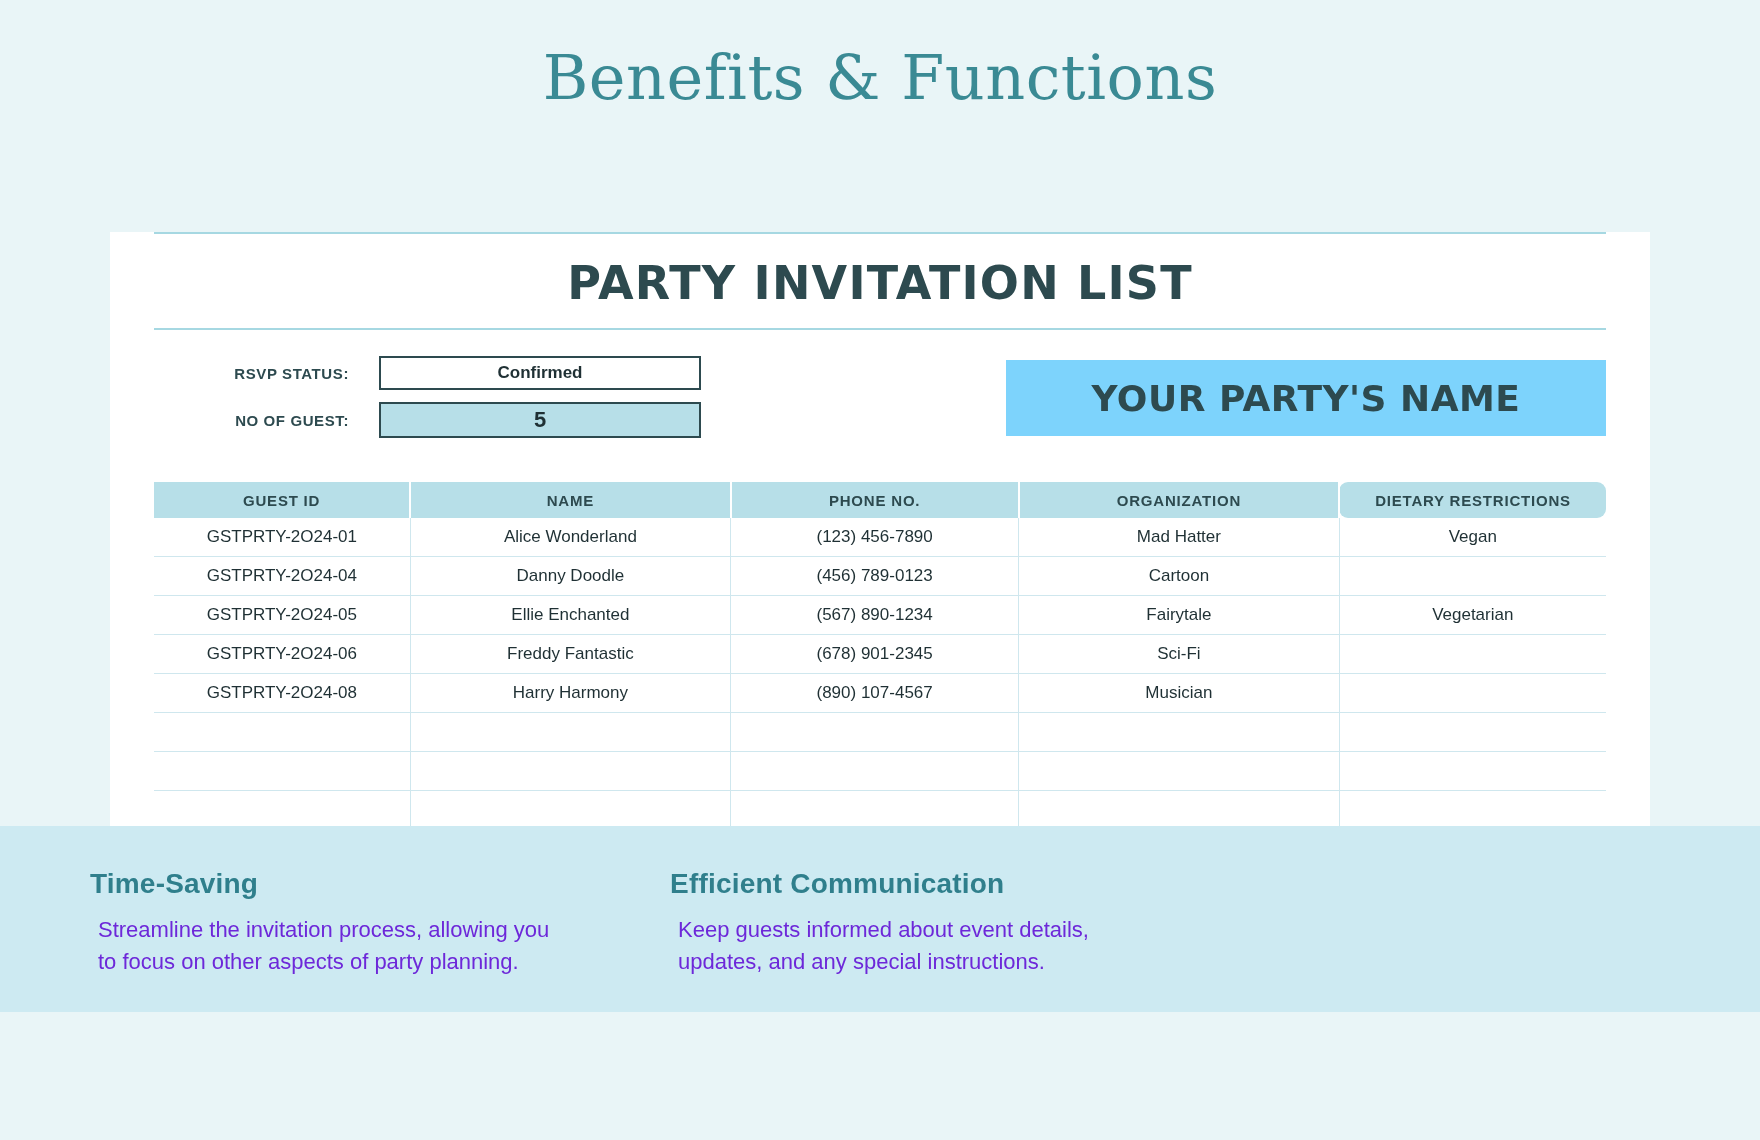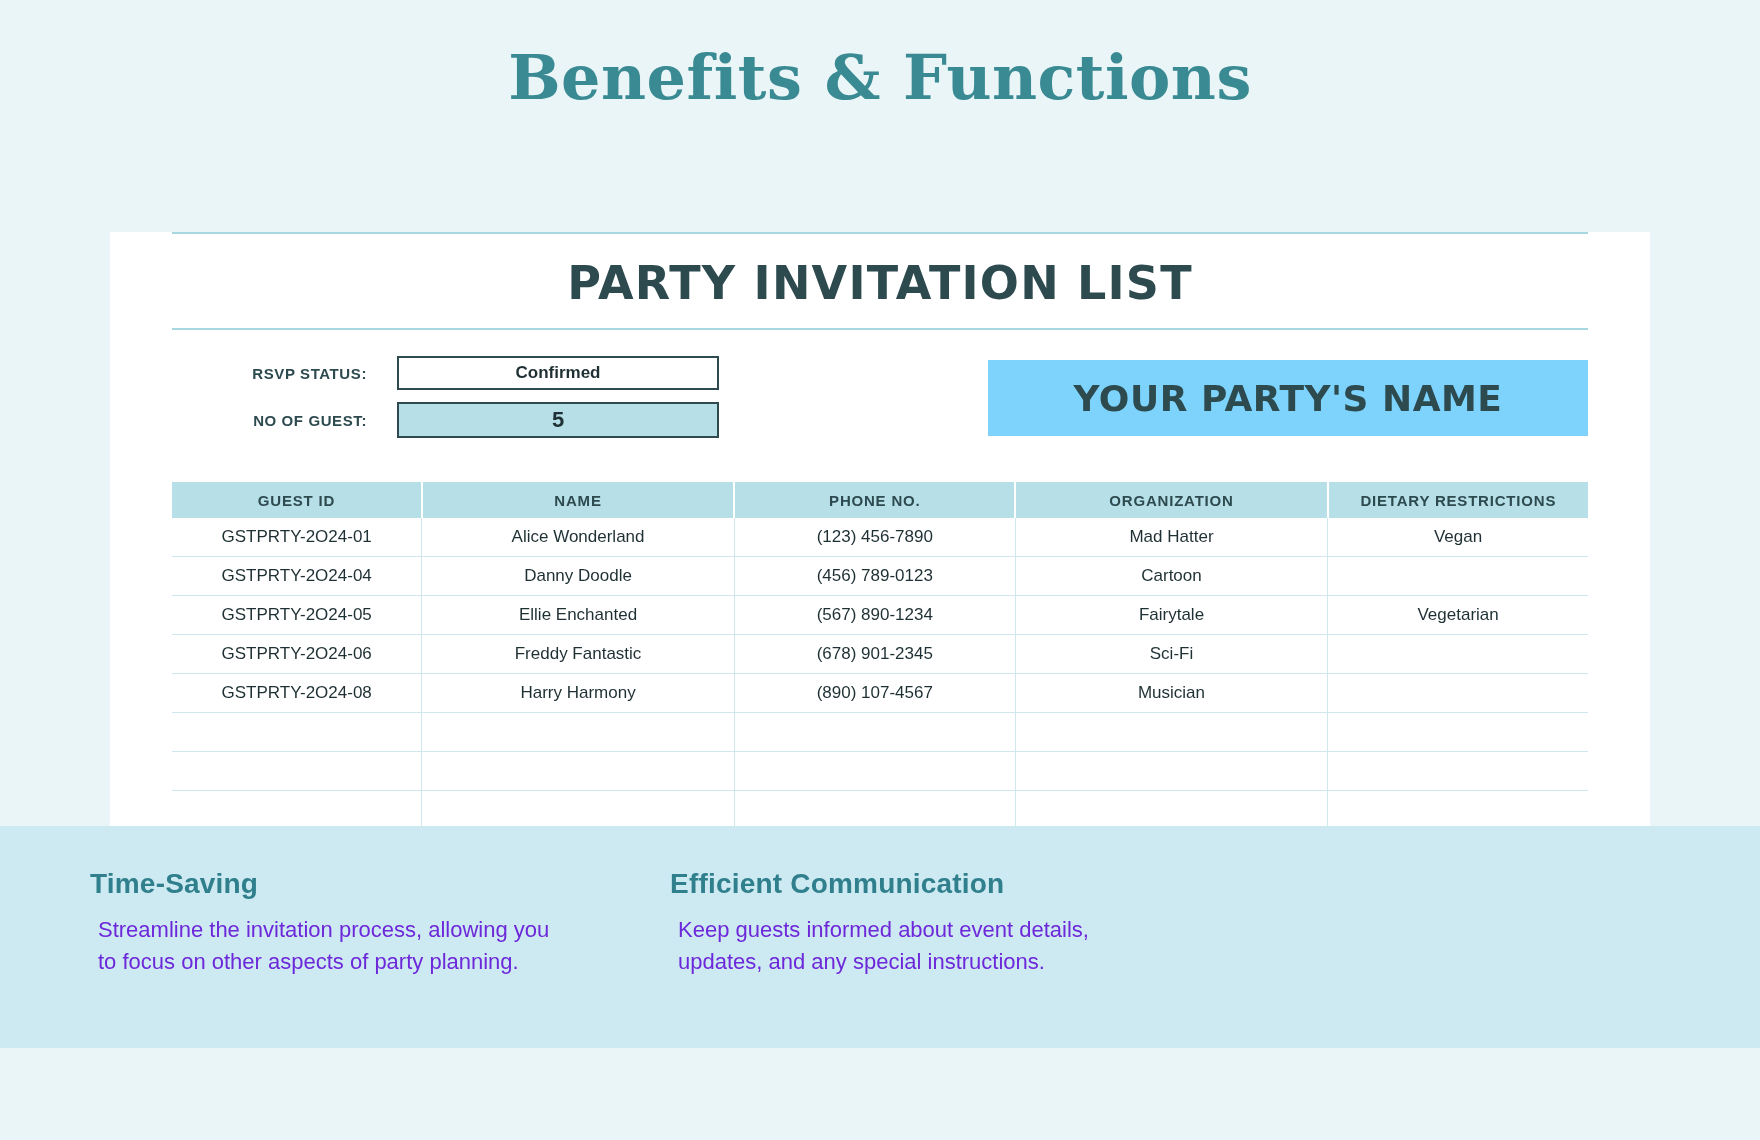--- a/index.html
+++ b/index.html
@@ -17,33 +17,33 @@
 
   
   .page-heading {
     text-align: center;
     font-family: "DejaVu Serif", "Liberation Serif", serif;
     font-size: 62px;
     color: #3a8a94;
     letter-spacing: 0.5px;
     padding-top: 44px;
     line-height: 1.1;
-    font-weight: 700;
+    font-weight: 400;
   }
 
   
   .sheet {
     position: absolute;
     left: 110px;
     top: 232px;
     width: 1540px;
     height: 595px;
     background: #ffffff;
     box-sizing: border-box;
-    padding: 0 62px;
+    padding: 0 44px;
     overflow: hidden;
   }
 
   .title-rule {
     border-top: 2px solid #a6d8e2;
     margin: 0;
   }
   .sheet-title {
     text-align: center;
     font-family: "DejaVu Sans", sans-serif;
@@ -123,21 +123,21 @@
   table.guest-table th {
     background: #b7dfe8;
     color: #2d4a4f;
     font-size: 15px;
     font-weight: bold;
     letter-spacing: 0.8px;
     height: 34px;
     border-right: 2px solid #ffffff;
     text-align: center;
   }
-  table.guest-table th:last-child { border-right: none; }
+  table.guest-table th:last-child { border-right: none; border-radius: 9px; }
   table.guest-table td {
     height: 36px;
     text-align: center;
     font-size: 17px;
     color: #1f3034;
     border-bottom: 1px solid #cfe7ee;
     border-right: 1px solid #cfe7ee;
   }
   table.guest-table td:last-child { border-right: none; }
   table.guest-table td:first-child { border-left: none; }
@@ -146,21 +146,21 @@
   .col-phone { width: 270px; }
   .col-org { width: 300px; }
   .col-diet { width: 250px; }
 
   
   .band {
     position: absolute;
     left: 0;
     top: 826px;
     width: 1760px;
-    height: 222px;
+    height: 186px;
     background: #cdeaf2;
     box-sizing: border-box;
     display: flex;
     padding: 42px 90px 0 90px;
   }
   .benefit {
     width: 480px;
     margin-right: 100px;
   }
   .benefit:last-child { margin-right: 0; }

